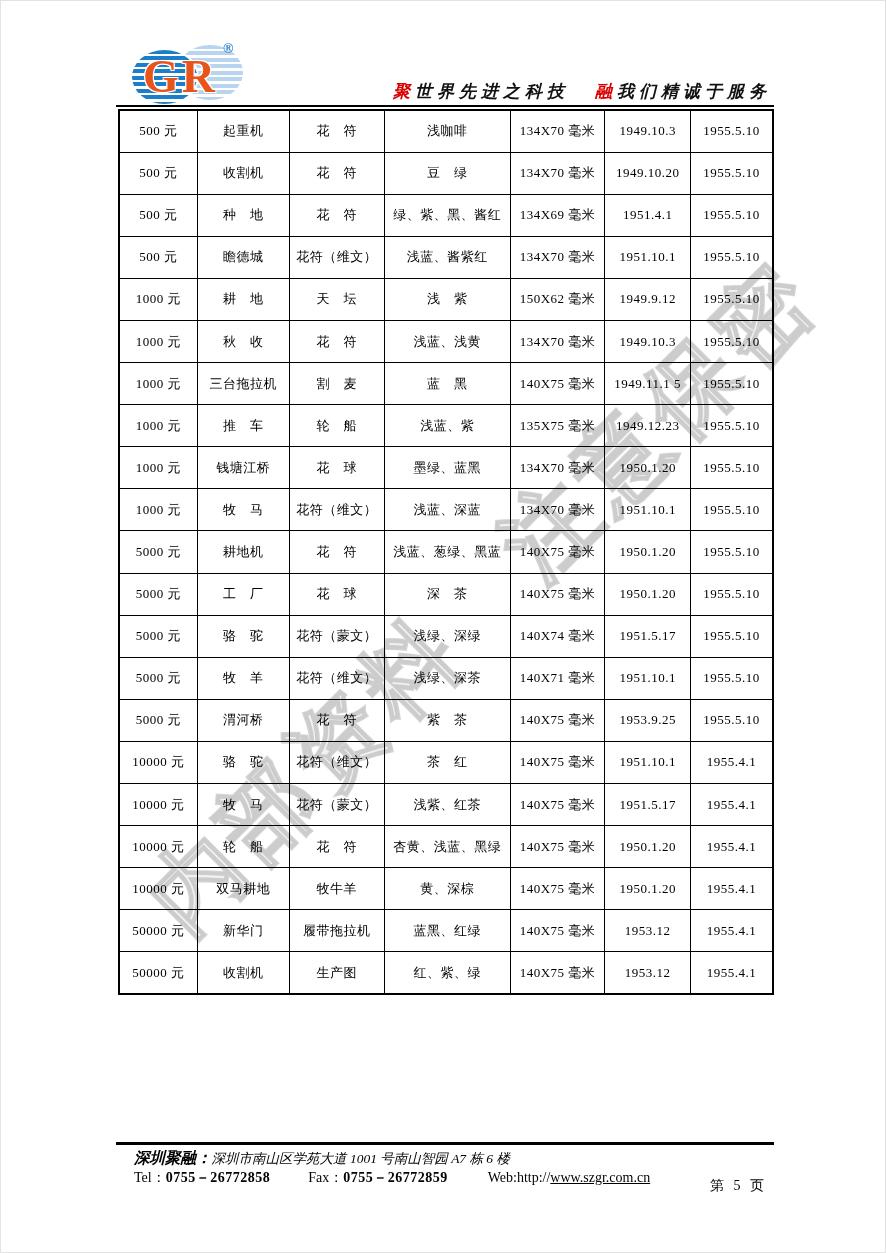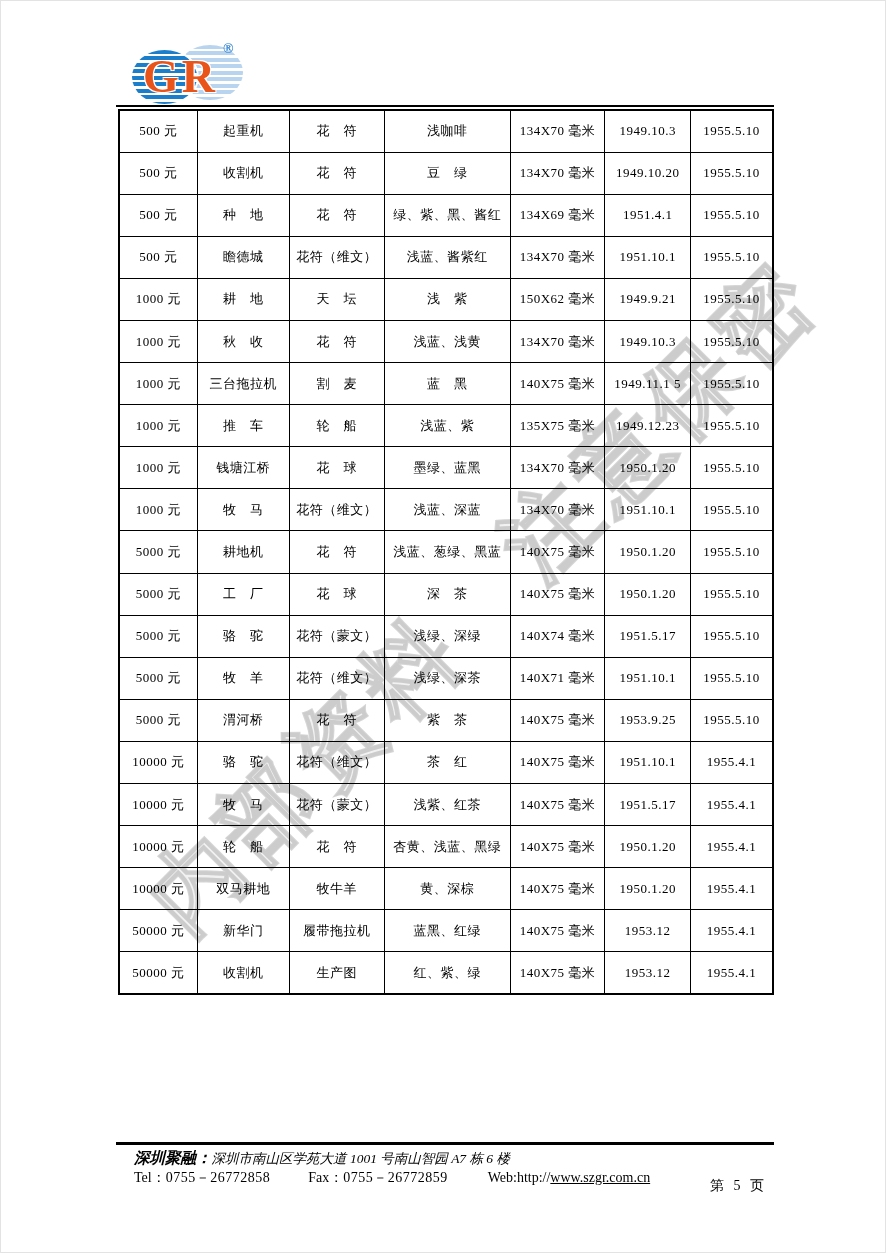--- a/index.html
+++ b/index.html
@@ -63,38 +63,41 @@
     font-size:13px; color:#000; padding:0 2px;
     letter-spacing:0.5px; overflow:hidden; white-space:nowrap;
   }
 
   
   .footer-rule { position:absolute; left:115px; top:1141px; width:658px; height:2.5px; background:#000; }
   .footer-line1 { position:absolute; left:133px; top:1147px; white-space:nowrap;font-style:italic; }
   .footer-company { font-size:15.5px; font-weight:bold; color:#000; }
   .footer-address { font-size:13.5px; color:#000; }
   .footer-line2 { position:absolute; left:133px; top:1168px; white-space:nowrap; font-size:14px; color:#000; }
-  .footer-line2 .num { letter-spacing:0.5px; }
+  .footer-line2 .num { letter-spacing:0.5px;font-weight:bold; }
   .fax-group { margin-left:38px; }
   .web-group { margin-left:40px; }
   .web-url { text-decoration:underline; color:#000;text-align:right; }
   .page-number { position:absolute; right:118px; top:1176px; font-size:14px; color:#000; letter-spacing:3px; }
 </style>
 </head>
 <body>
 
 <div class="page">
 
   <div class="logo">
     <div class="circle circle-light"></div>
     <div class="circle circle-dark"></div>
     <div class="logo-gr">GR</div>
     <div class="logo-reg">®</div>
   </div>
 
+  <div class="slogan">
+    <span class="accent">聚</span><span>世界先进之科技</span><span class="accent phrase2">融</span><span>我们精诚于服务</span>
+  </div>
 
   <div class="header-rule"></div>
 
   <div class="watermark">内部资料　注意保密</div>
 
   <table class="data-table">
     <colgroup>
       <col style="width:12.0%">
         <col style="width:14.0%">
         <col style="width:14.6%">
@@ -139,21 +142,21 @@
           <td>134X70 毫米</td>
           <td>1951.10.1</td>
           <td>1955.5.10</td>
         </tr>
         <tr>
           <td>1000 元</td>
           <td>耕　地</td>
           <td>天　坛</td>
           <td>浅　紫</td>
           <td>150X62 毫米</td>
-          <td>1949.9.21</td>
+          <td>1949.9.12</td>
           <td>1955.5.10</td>
         </tr>
         <tr>
           <td>1000 元</td>
           <td>秋　收</td>
           <td>花　符</td>
           <td>浅蓝、浅黄</td>
           <td>134X70 毫米</td>
           <td>1949.10.3</td>
           <td>1955.5.10</td>

